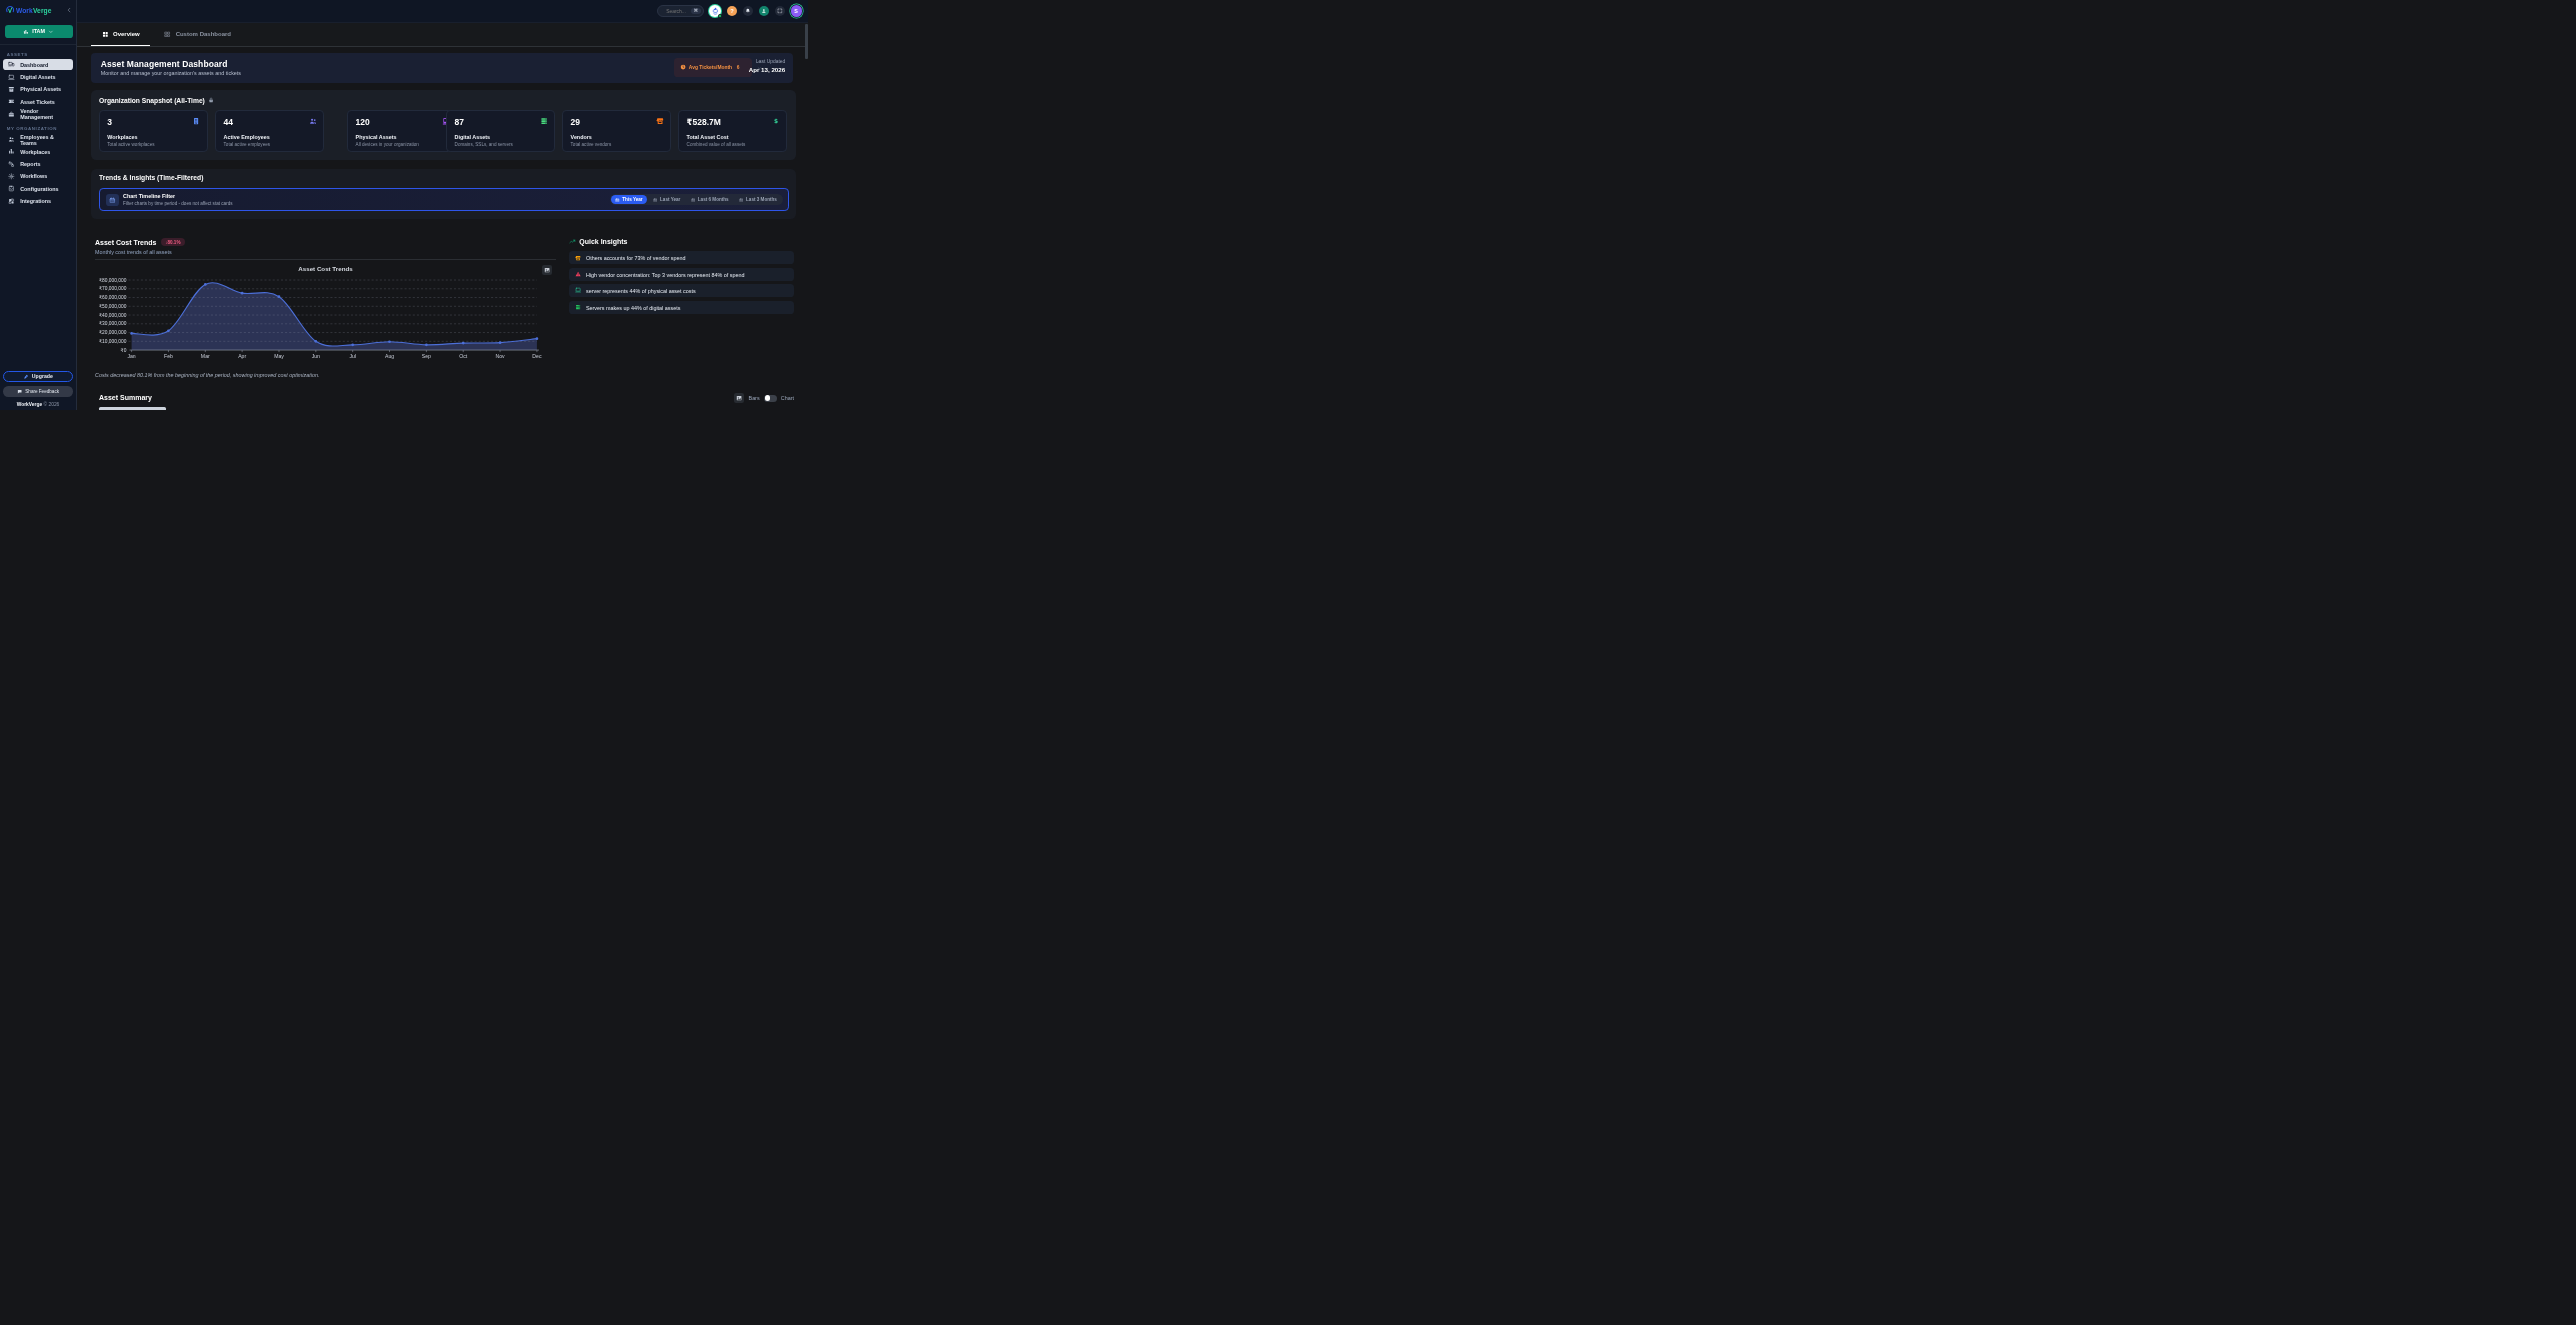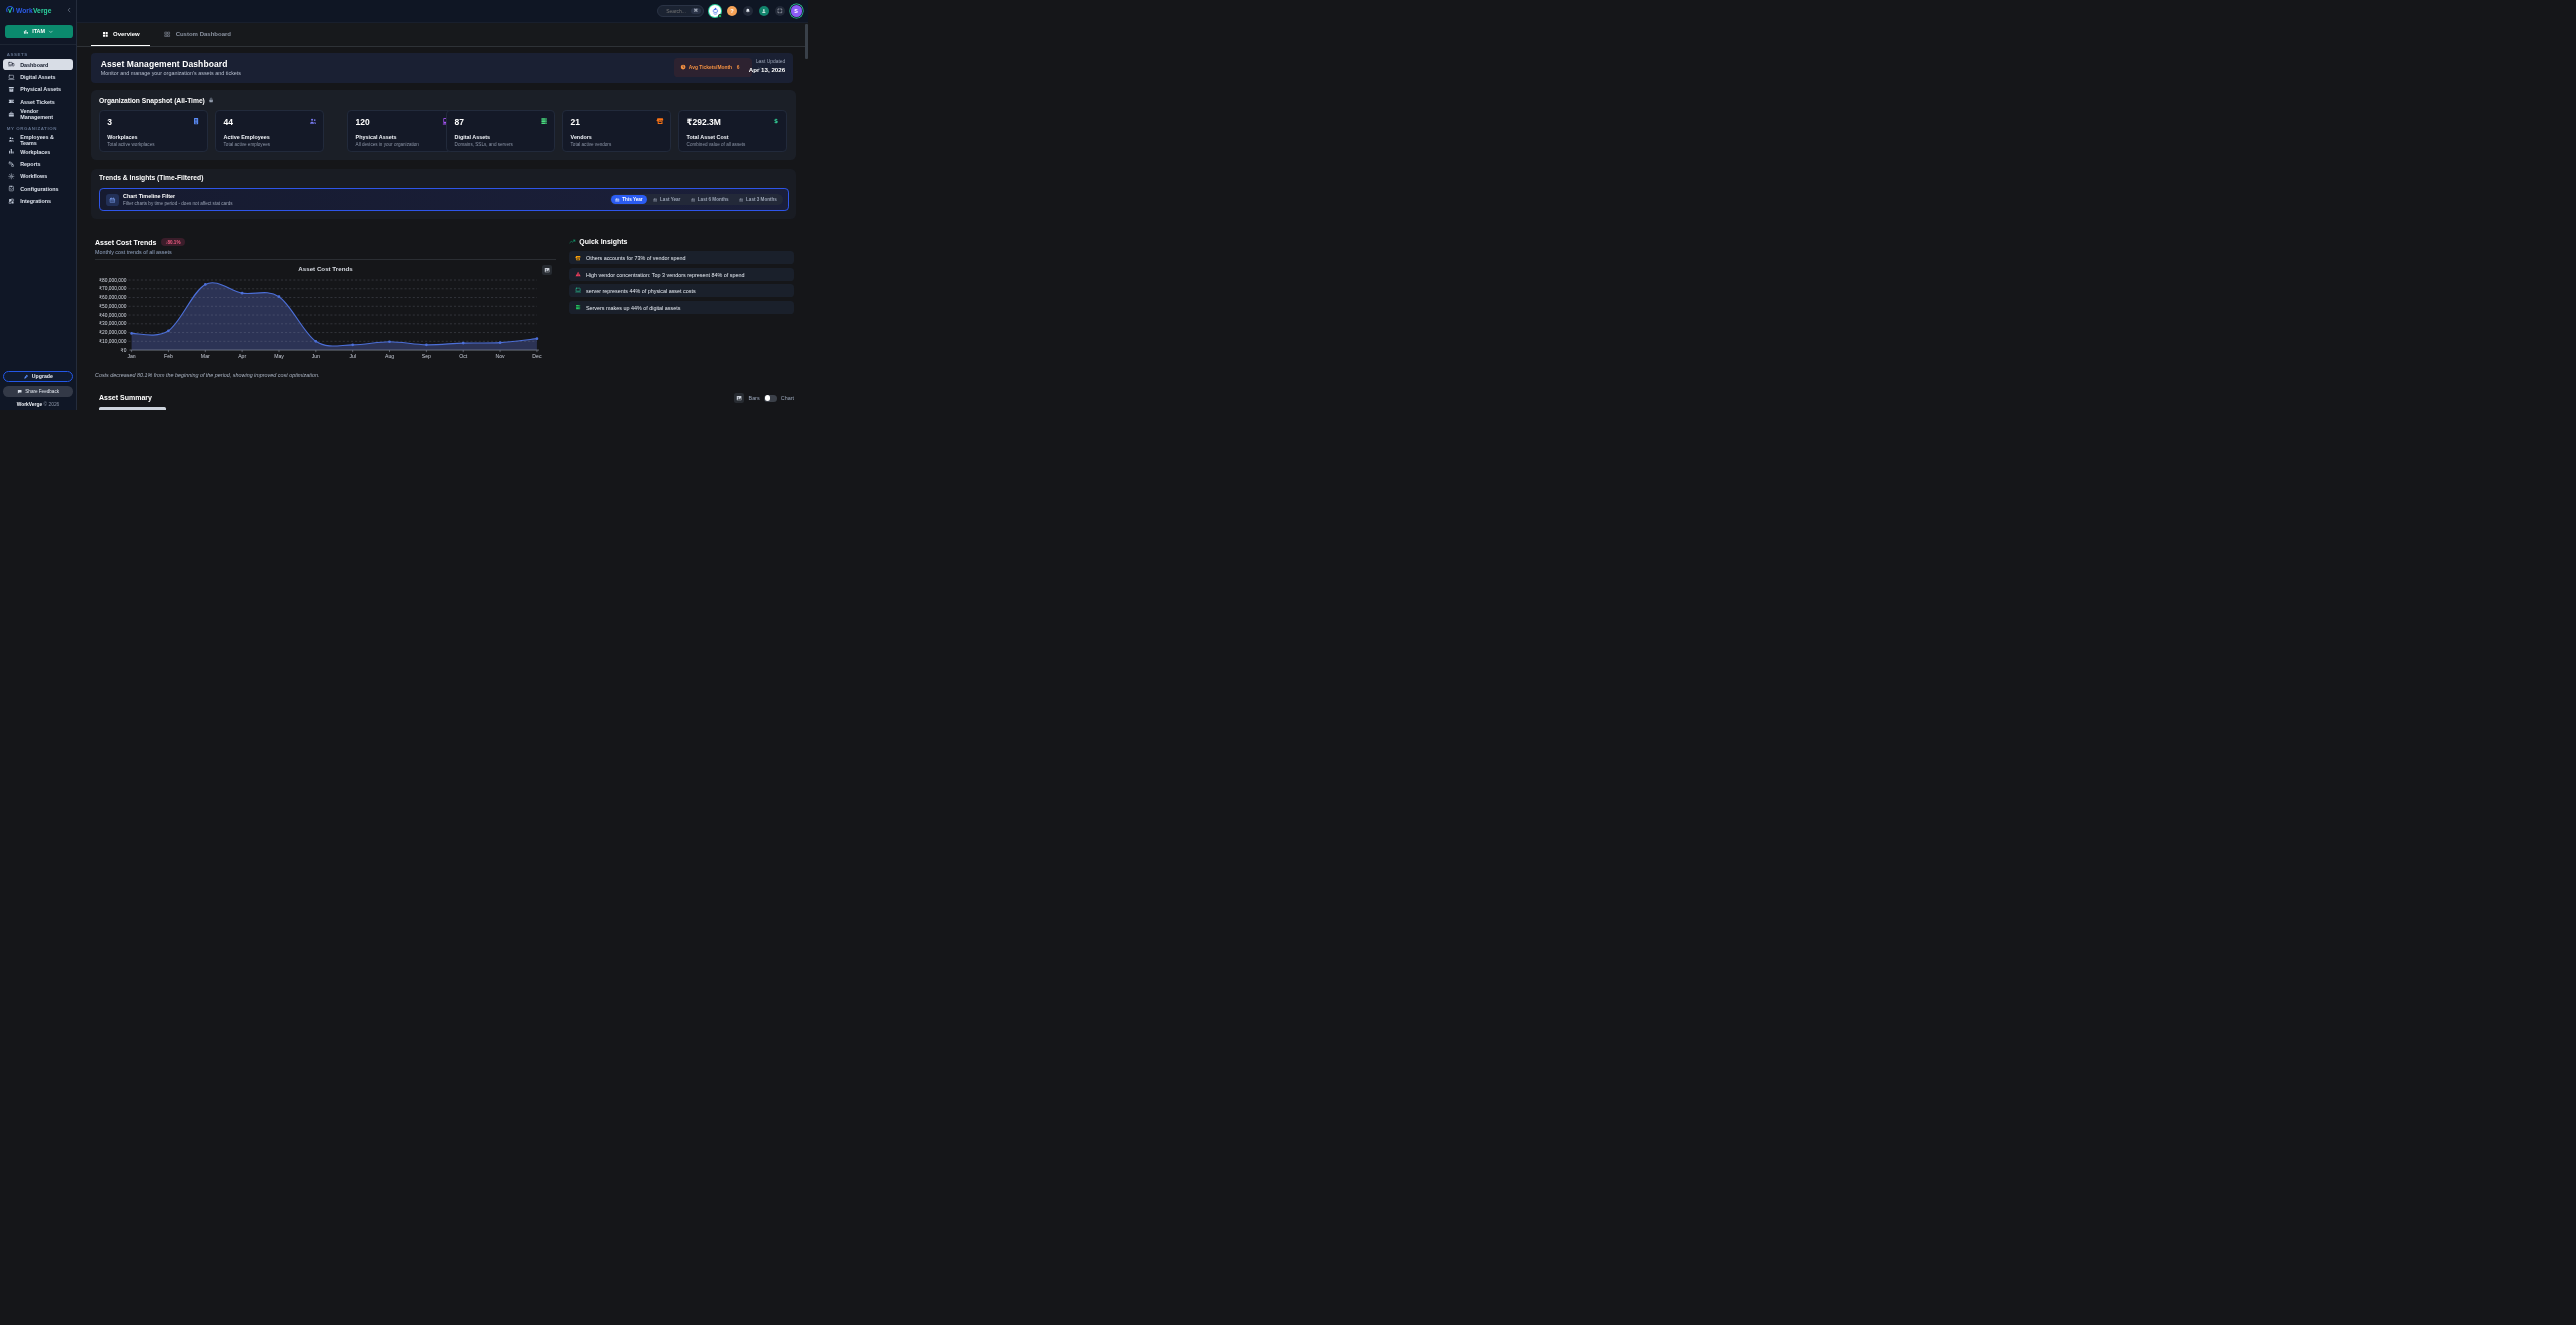--- a/index.html
+++ b/index.html
@@ -486,35 +486,35 @@
             </g>
             <g stroke="#141927" stroke-width="1.4">
               <path d="M15.5 5.8h.01M17.8 5.8h.01M15.5 12h.01M17.8 12h.01M15.5 18.2h.01M17.8 18.2h.01"></path>
             </g>
           </svg>
         </span>
       <div class="l">Digital Assets</div>
       <div class="s">Domains, SSLs, and servers</div>
     </div>
     <div class="stat-card" style="left:471px">
-      <div class="v">21</div>
+      <div class="v">29</div>
       <span class="ic sic" style="color: rgb(249, 115, 22);">
           <svg viewBox="0 0 24 24" fill="none" stroke="currentColor" stroke-width="2" stroke-linecap="round" stroke-linejoin="round">
             <g fill="currentColor" stroke="none">
               <path d="M4 3.5h16l1.2 4.6a2.7 2.7 0 0 1-2.7 2.9 2.8 2.8 0 0 1-2.5-1.8 2.8 2.8 0 0 1-2.5 1.8 2.8 2.8 0 0 1-2.5-1.8 2.8 2.8 0 0 1-2.5 1.8 2.8 2.8 0 0 1-2.5 1.8A2.7 2.7 0 0 1 2.8 8.1z"></path>
               <path d="M5 12.4h14V20.5H5z"></path>
             </g>
             <rect x="8" y="14.5" width="8" height="3.2" fill="#141927" stroke="none"></rect>
           </svg>
         </span>
       <div class="l">Vendors</div>
       <div class="s">Total active vendors</div>
     </div>
     <div class="stat-card" style="left:587px">
-      <div class="v">₹292.3M</div>
+      <div class="v">₹528.7M</div>
       <span class="ic sic" style="color: rgb(52, 211, 153);">
           <svg viewBox="0 0 24 24" fill="none" stroke="currentColor" stroke-width="2" stroke-linecap="round" stroke-linejoin="round">
             <text x="12" y="17.5" font-size="17" font-weight="bold" text-anchor="middle" fill="currentColor" stroke="none" font-family="DejaVu Sans, sans-serif">$</text>
           </svg>
         </span>
       <div class="l">Total Asset Cost</div>
       <div class="s">Combined value of all assets</div>
     </div>
   </section>
 

